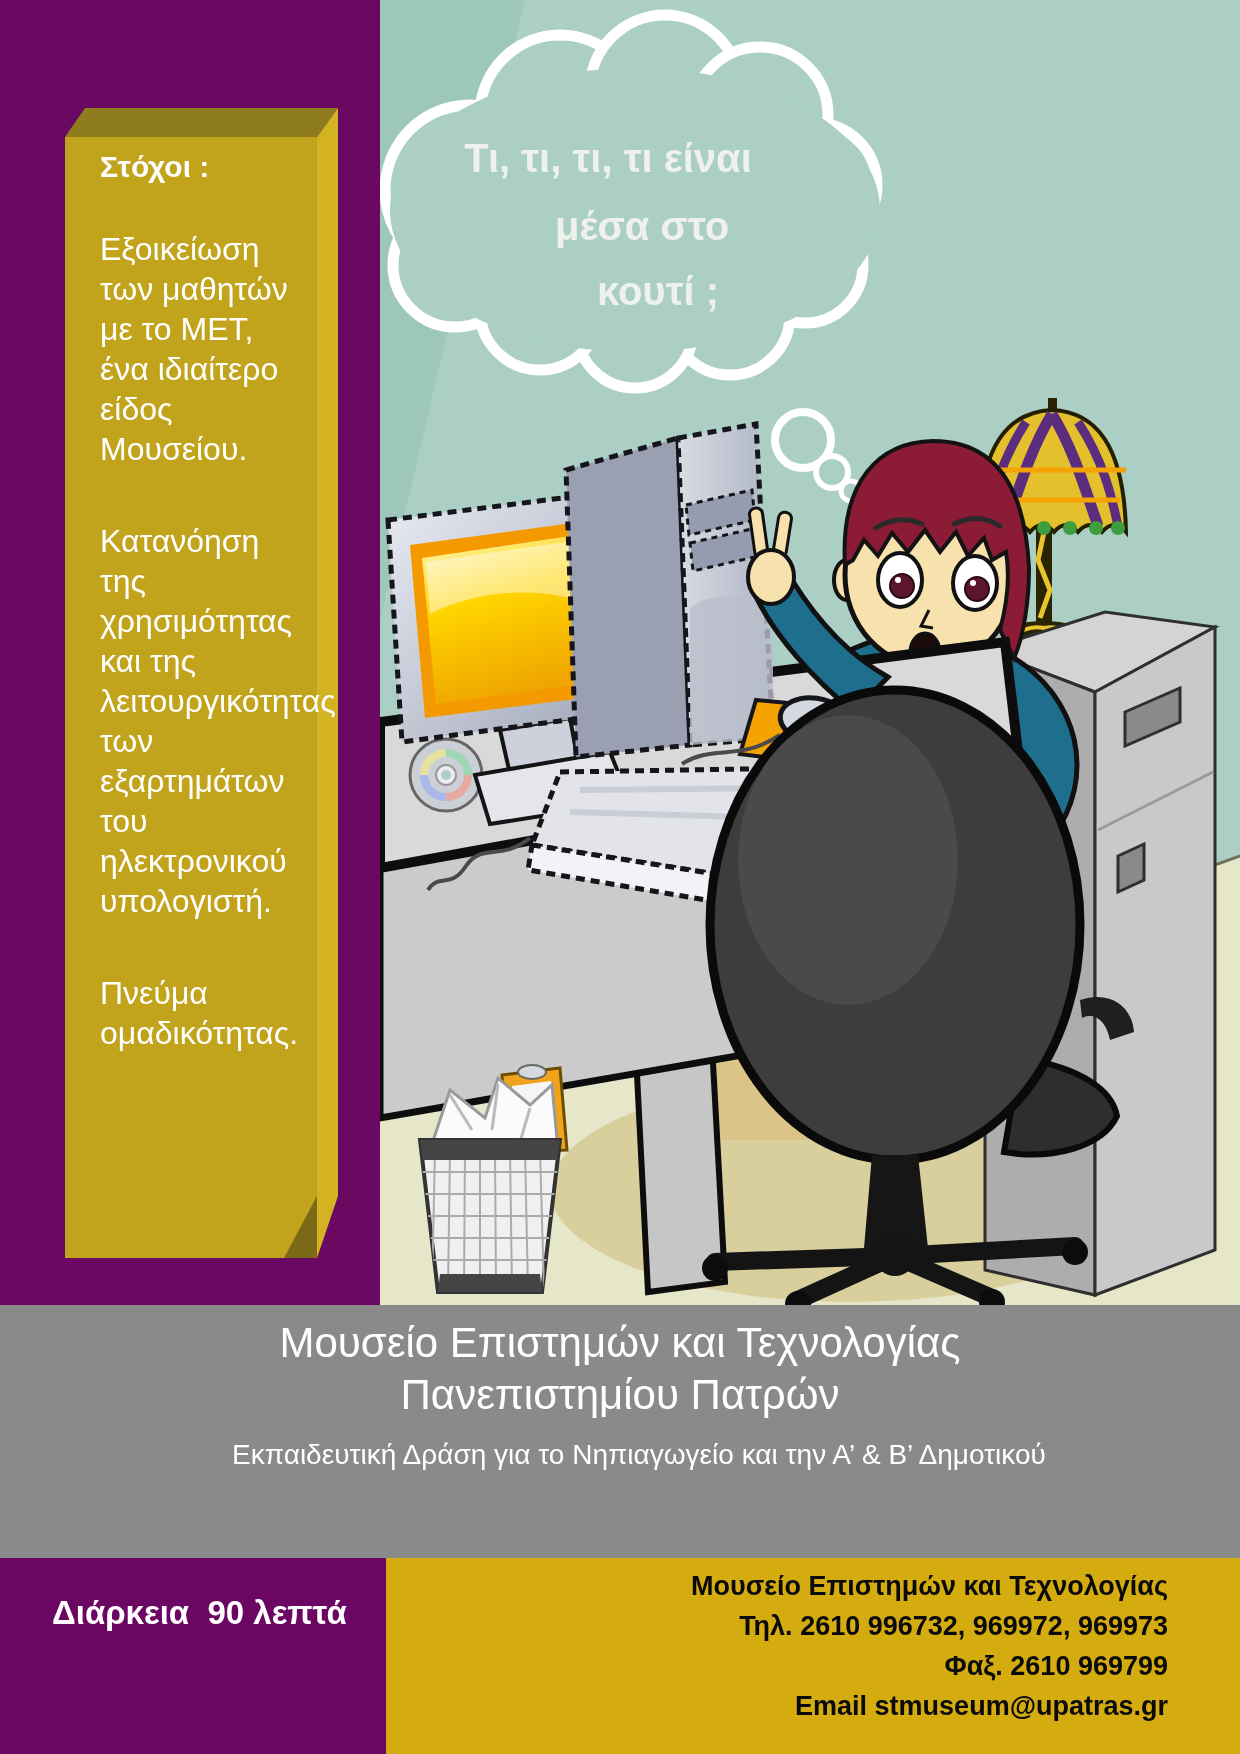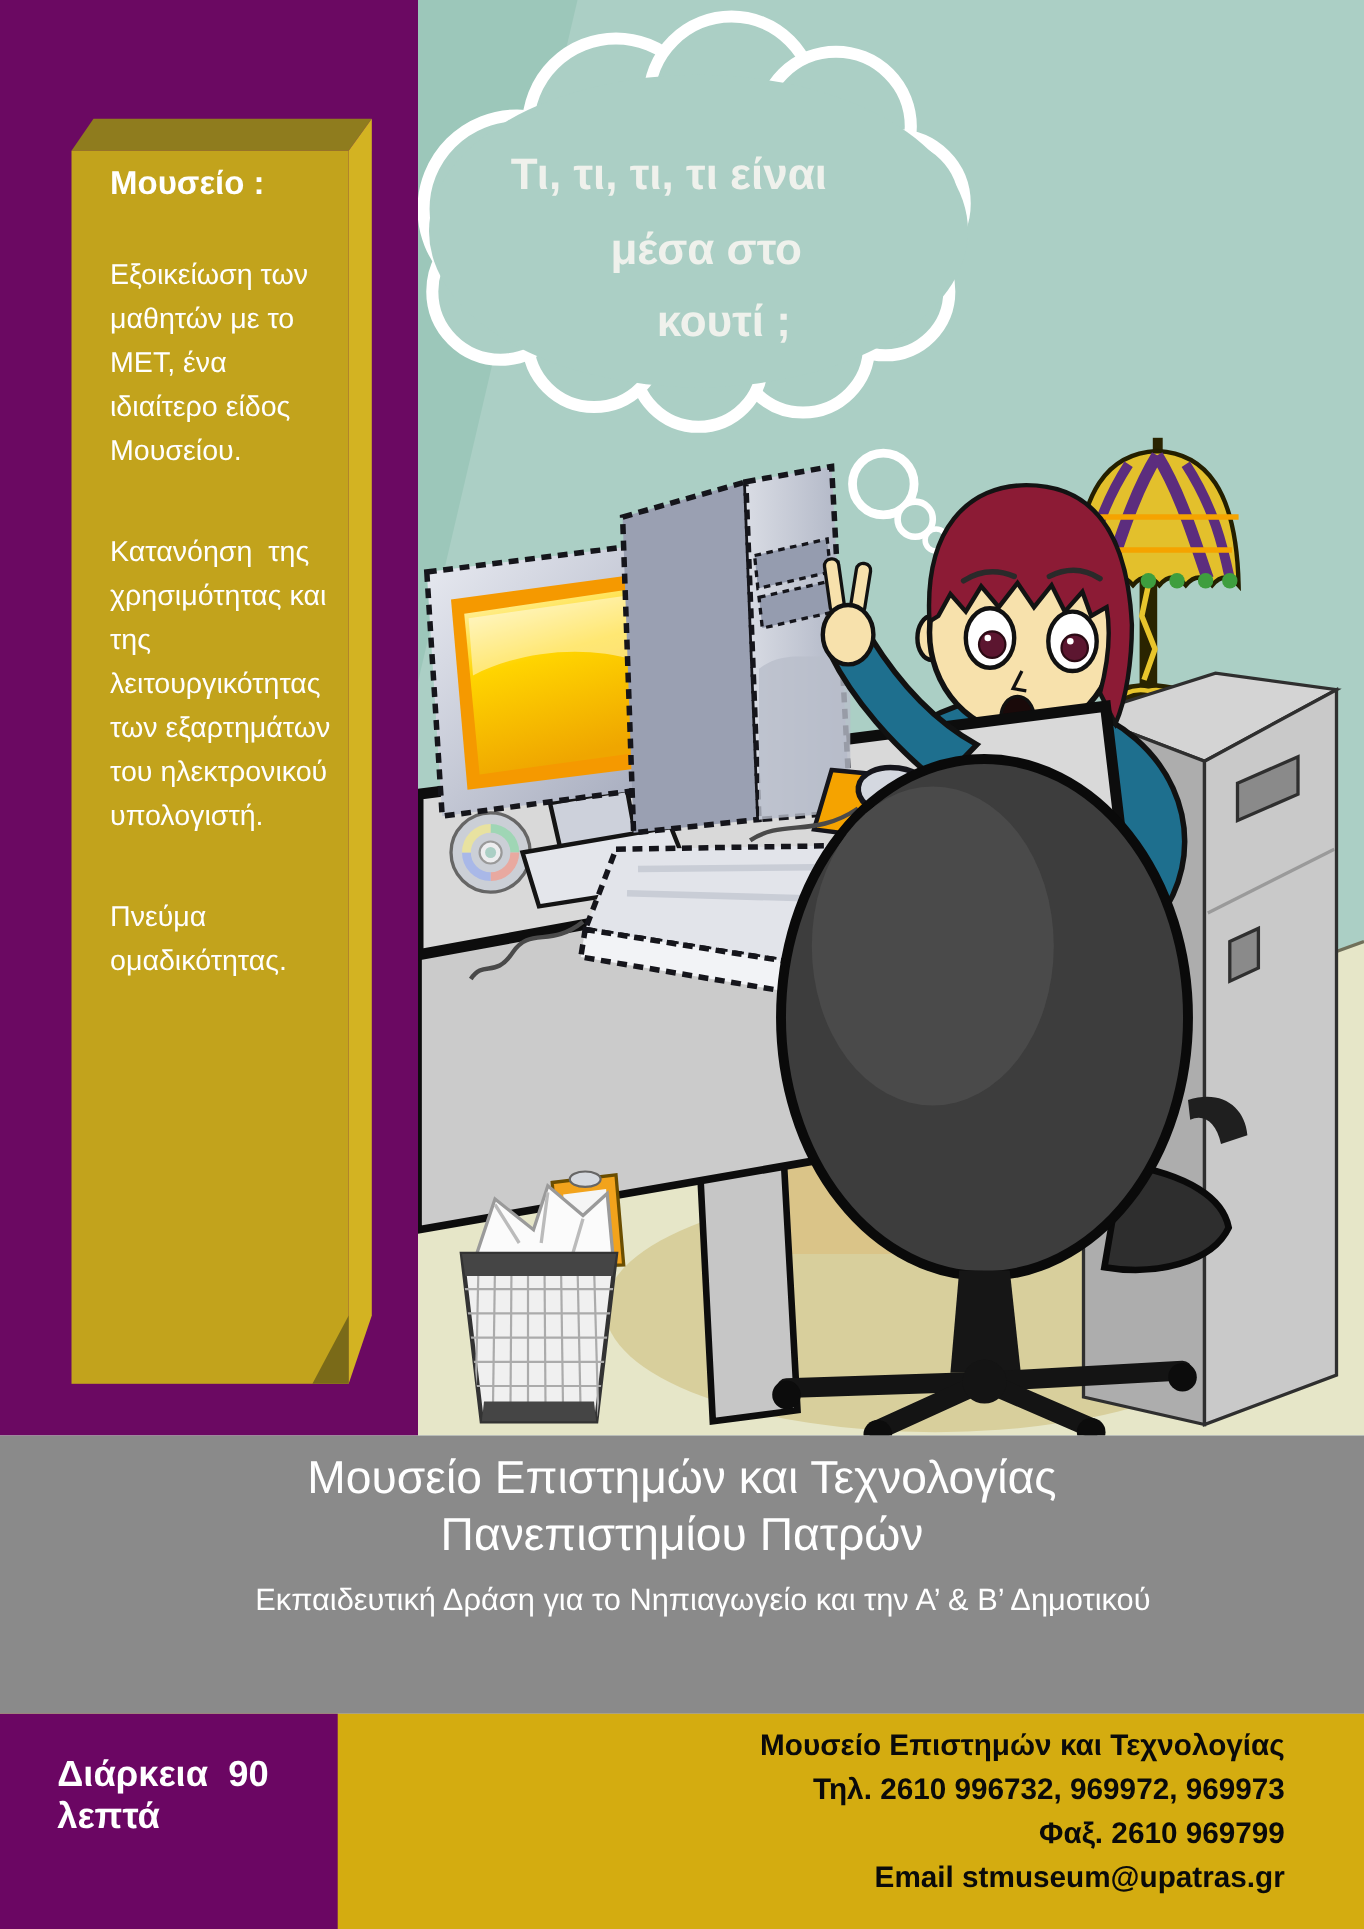--- a/index.html
+++ b/index.html
@@ -3,37 +3,37 @@
 <meta charset="utf-8">
 <style>
   html,body{margin:0;padding:0;background:#ffffff;font-family:"Liberation Sans",sans-serif;}
   .poster{position:relative;width:1240px;height:1754px;overflow:hidden;background:#ffffff;}
 
   
   .sidebar{position:absolute;left:0;top:0;width:380px;height:1305px;background:#6B0962;}
   .goalbox-svg{position:absolute;left:0;top:0;}
   .goal-text{position:absolute;left:100px;top:150px;width:208px;color:#ffffff;}
   .goal-heading{font-size:30px;font-weight:bold;margin:0 0 45px 0;}
-  .goal-text p{font-size:26px;line-height:40px;margin:0 0 52px 0;white-space:pre-wrap;}
+  .goal-text p{font-size:32px;line-height:40px;margin:0 0 52px 0;white-space:pre-wrap;}
 
   
   .scene{position:absolute;left:380px;top:0;width:860px;height:1601px;}
 
   
   .band{position:absolute;left:0;top:1305px;width:1240px;height:253px;background:#8A8A8A;
         color:#ffffff;text-align:center;}
   .band .t1,.band .t2{font-size:42px;line-height:52px;font-weight:normal;}
   .band .t1{padding-top:12px;}
   .band .subtitle{font-size:28px;line-height:44px;margin-top:12px;padding-left:38px;}
   .band .activity{font-size:48px;font-weight:bold;line-height:60px;margin-top:4px;
                   text-shadow:4px 4px 0 #5e5e5e;letter-spacing:1px;}
 
   
   .footer{position:absolute;left:0;top:1558px;width:1240px;height:196px;background:#D4AC10;}
-  .footer-purple{position:absolute;left:0;top:0;width:307px;height:196px;background:#6B0663;}
+  .footer-purple{position:absolute;left:0;top:0;width:386px;height:196px;background:#6B0663;}
   .duration{position:absolute;left:52px;top:36px;color:#ffffff;font-size:33px;font-weight:bold;
             white-space:pre-wrap;}
   .contact{position:absolute;right:72px;top:8px;text-align:right;color:#0a0a0a;
            font-size:27px;font-weight:bold;line-height:40px;}
 </style>
 </head>
 <body>
 
 <div class="poster">
 
@@ -42,21 +42,21 @@
 
       <polygon points="65,137 85,108 338,108 317,137" fill="#8F7C1E"></polygon>
 
       <polygon points="317,137 338,108 338,1196 317,1258" fill="#D3B322"></polygon>
 
       <rect x="65" y="137" width="252" height="1121" fill="#C2A31C"></rect>
 
       <polygon points="284,1258 317,1196 317,1258" fill="#7A6A18"></polygon>
     </svg>
     <div class="goal-text">
-      <div class="goal-heading">Μουσείο :</div>
+      <div class="goal-heading">Στόχοι :</div>
       <p>Εξοικείωση των μαθητών με το ΜΕΤ, ένα ιδιαίτερο είδος Μουσείου.</p>
       <p>Κατανόηση  της χρησιμότητας και της λειτουργικότητας των εξαρτημάτων του ηλεκτρονικού υπολογιστή.</p>
       <p>Πνεύμα ομαδικότητας.</p>
     </div>
   </div>
 
   <div class="scene">
   <svg width="860" height="1305" viewBox="0 0 860 1305">
     <defs>
       <linearGradient id="gradScreen" x1="0" y1="0" x2="0.3" y2="1">

